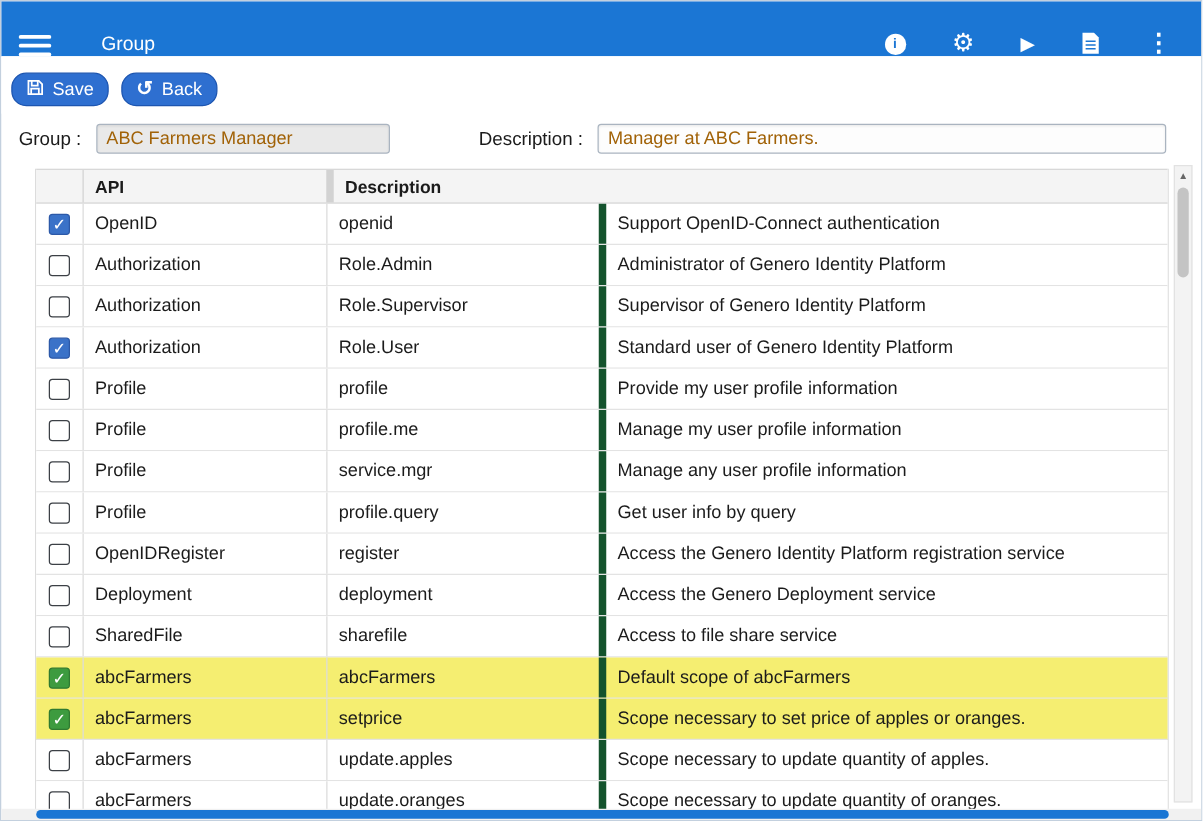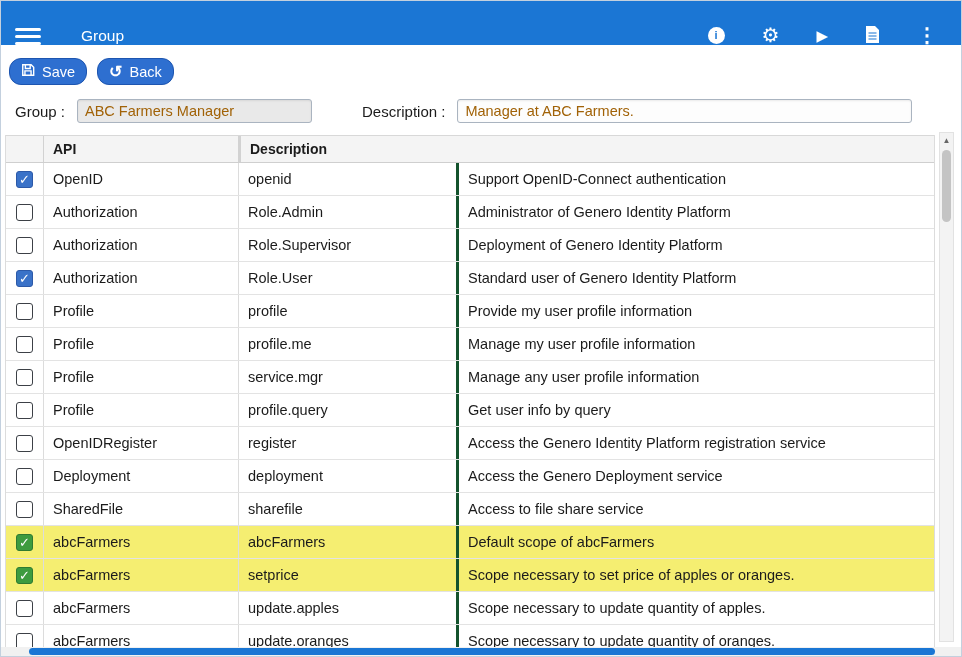--- a/index.html
+++ b/index.html
@@ -21,32 +21,32 @@
   
   .toolbar{padding:13px 8px 6px;display:flex;gap:10px;background:#fff;}
   .btn{display:inline-flex;align-items:center;gap:7px;background:var(--button,#2e6fd0);border:1px solid var(--button_border,#1d55b0);color:#fff;border-radius:12px;padding:4px 11px;font-size:14.5px;font-family:inherit;cursor:pointer;height:27px;box-sizing:border-box;}
   .btn .back-glyph{font-size:16px;font-weight:700;line-height:1;}
 
   
   .formrow{display:flex;align-items:center;padding:8px 14px 10px;font-size:15px;}
   .formrow label{margin-right:12px;}
   .tfield{height:24px;border:1px solid #aab4c0;border-radius:3px;padding:0 7px;font-size:14.5px;font-family:inherit;color:#a16207;box-sizing:border-box;box-shadow:inset 0 1px 2px rgba(0,0,0,0.08);}
   .group-field{width:235px;background:#e9e9e9;}
-  .desc-label{margin-left:50px;}
+  .desc-label{margin-left:71px;}
   .desc-field{width:455px;background:#fdfdfd;}
 
   
-  .table{margin:2px 26px 0 4px;border-left:1px solid #dcdcdc;border-right:1px solid #dcdcdc;}
+  .table{margin:2px 26px 0 27px;border-left:1px solid #dcdcdc;border-right:1px solid #dcdcdc;}
   .thead{display:flex;height:26px;align-items:center;background:#f4f4f4;border-top:1px solid #d8d8d8;border-bottom:1px solid #cfcfcf;font-weight:700;font-size:14px;}
   .trow{display:flex;height:32px;align-items:center;border-bottom:1px solid #e3e3e3;background:#fff;font-size:14.5px;}
   .cell{box-sizing:border-box;padding-left:9px;overflow:hidden;white-space:nowrap;height:100%;display:flex;align-items:center;}
   .c-check{width:37px;padding-left:0;justify-content:center;}
   .c-api{width:195px;border-left:1px solid #dcdcdc;}
   .c-scope{width:218px;border-left:1px solid #dcdcdc;}
-  .c-desc{flex:1;border-left:3px solid #14532d;}
+  .c-desc{flex:1;border-left:6px solid #14532d;}
   .thead .cell{border-left-color:#d2d2d2;}
 
   .checkbox{width:17px;height:17px;box-sizing:border-box;border:1.6px solid #3c4046;border-radius:3px;background:#fff;display:flex;align-items:center;justify-content:center;font-size:13px;line-height:1;color:#fff;cursor:pointer;}
   .checkbox.blue{background:var(--check_blue,#3a72c8);border-color:var(--check_blue_border,#2c59a8);}
   .checkbox.green{background:var(--check_green,#3d9b3f);border-color:var(--check_green_border,#2f7a31);}
 
   
   .vscroll{position:absolute;top:131px;right:7px;bottom:14px;width:15px;background:#f3f3f3;border:1px solid #e2e2e2;box-sizing:border-box;}
   .vs-up{height:15px;display:flex;align-items:center;justify-content:center;font-size:8px;color:#666;cursor:pointer;}
   .vs-thumb{width:9px;height:72px;margin:2px auto 0;background:#c4c4c4;border-radius:5px;cursor:grab;}
@@ -127,21 +127,21 @@
           <div class="cell c-api">Authorization</div>
           <div class="cell c-scope">Role.Admin</div>
           <div class="cell c-desc">Administrator of Genero Identity Platform</div>
         </div>
         <div class="trow">
           <div class="cell c-check">
             <span class="checkbox"></span>
           </div>
           <div class="cell c-api">Authorization</div>
           <div class="cell c-scope">Role.Supervisor</div>
-          <div class="cell c-desc">Deployment of Genero Identity Platform</div>
+          <div class="cell c-desc">Supervisor of Genero Identity Platform</div>
         </div>
         <div class="trow">
           <div class="cell c-check">
             <span class="checkbox blue">✓</span>
           </div>
           <div class="cell c-api">Authorization</div>
           <div class="cell c-scope">Role.User</div>
           <div class="cell c-desc">Standard user of Genero Identity Platform</div>
         </div>
         <div class="trow">

